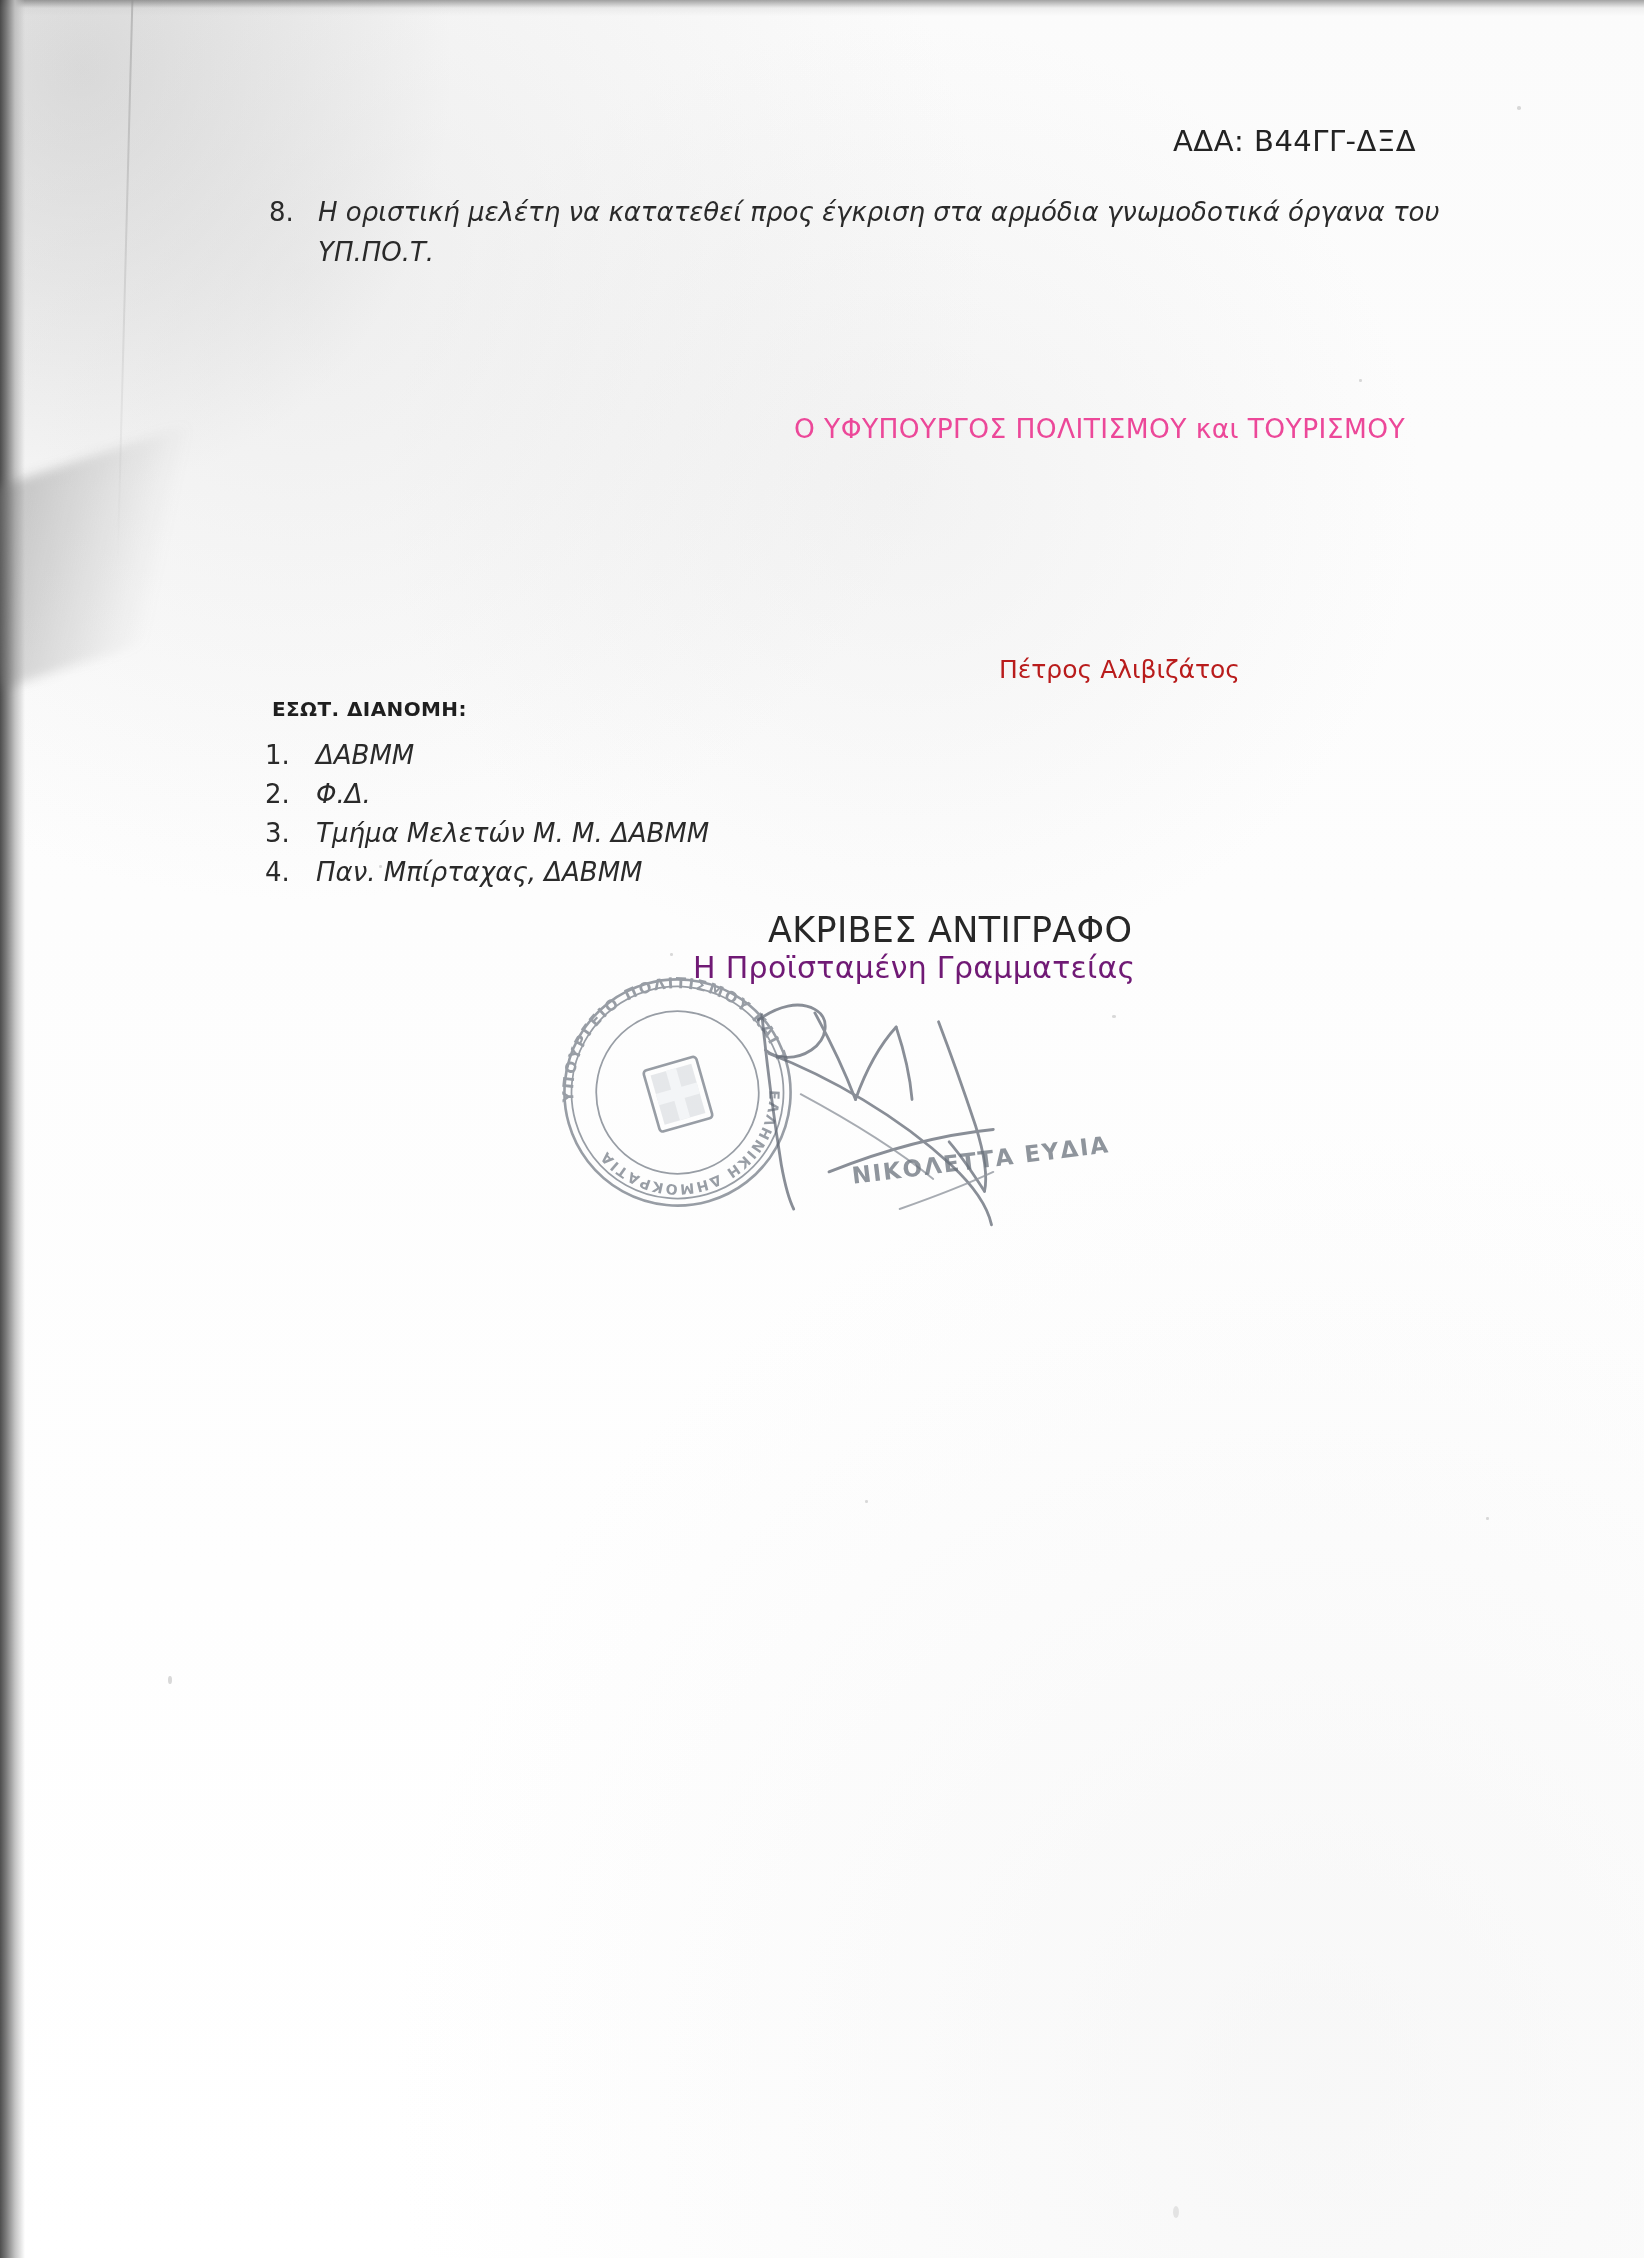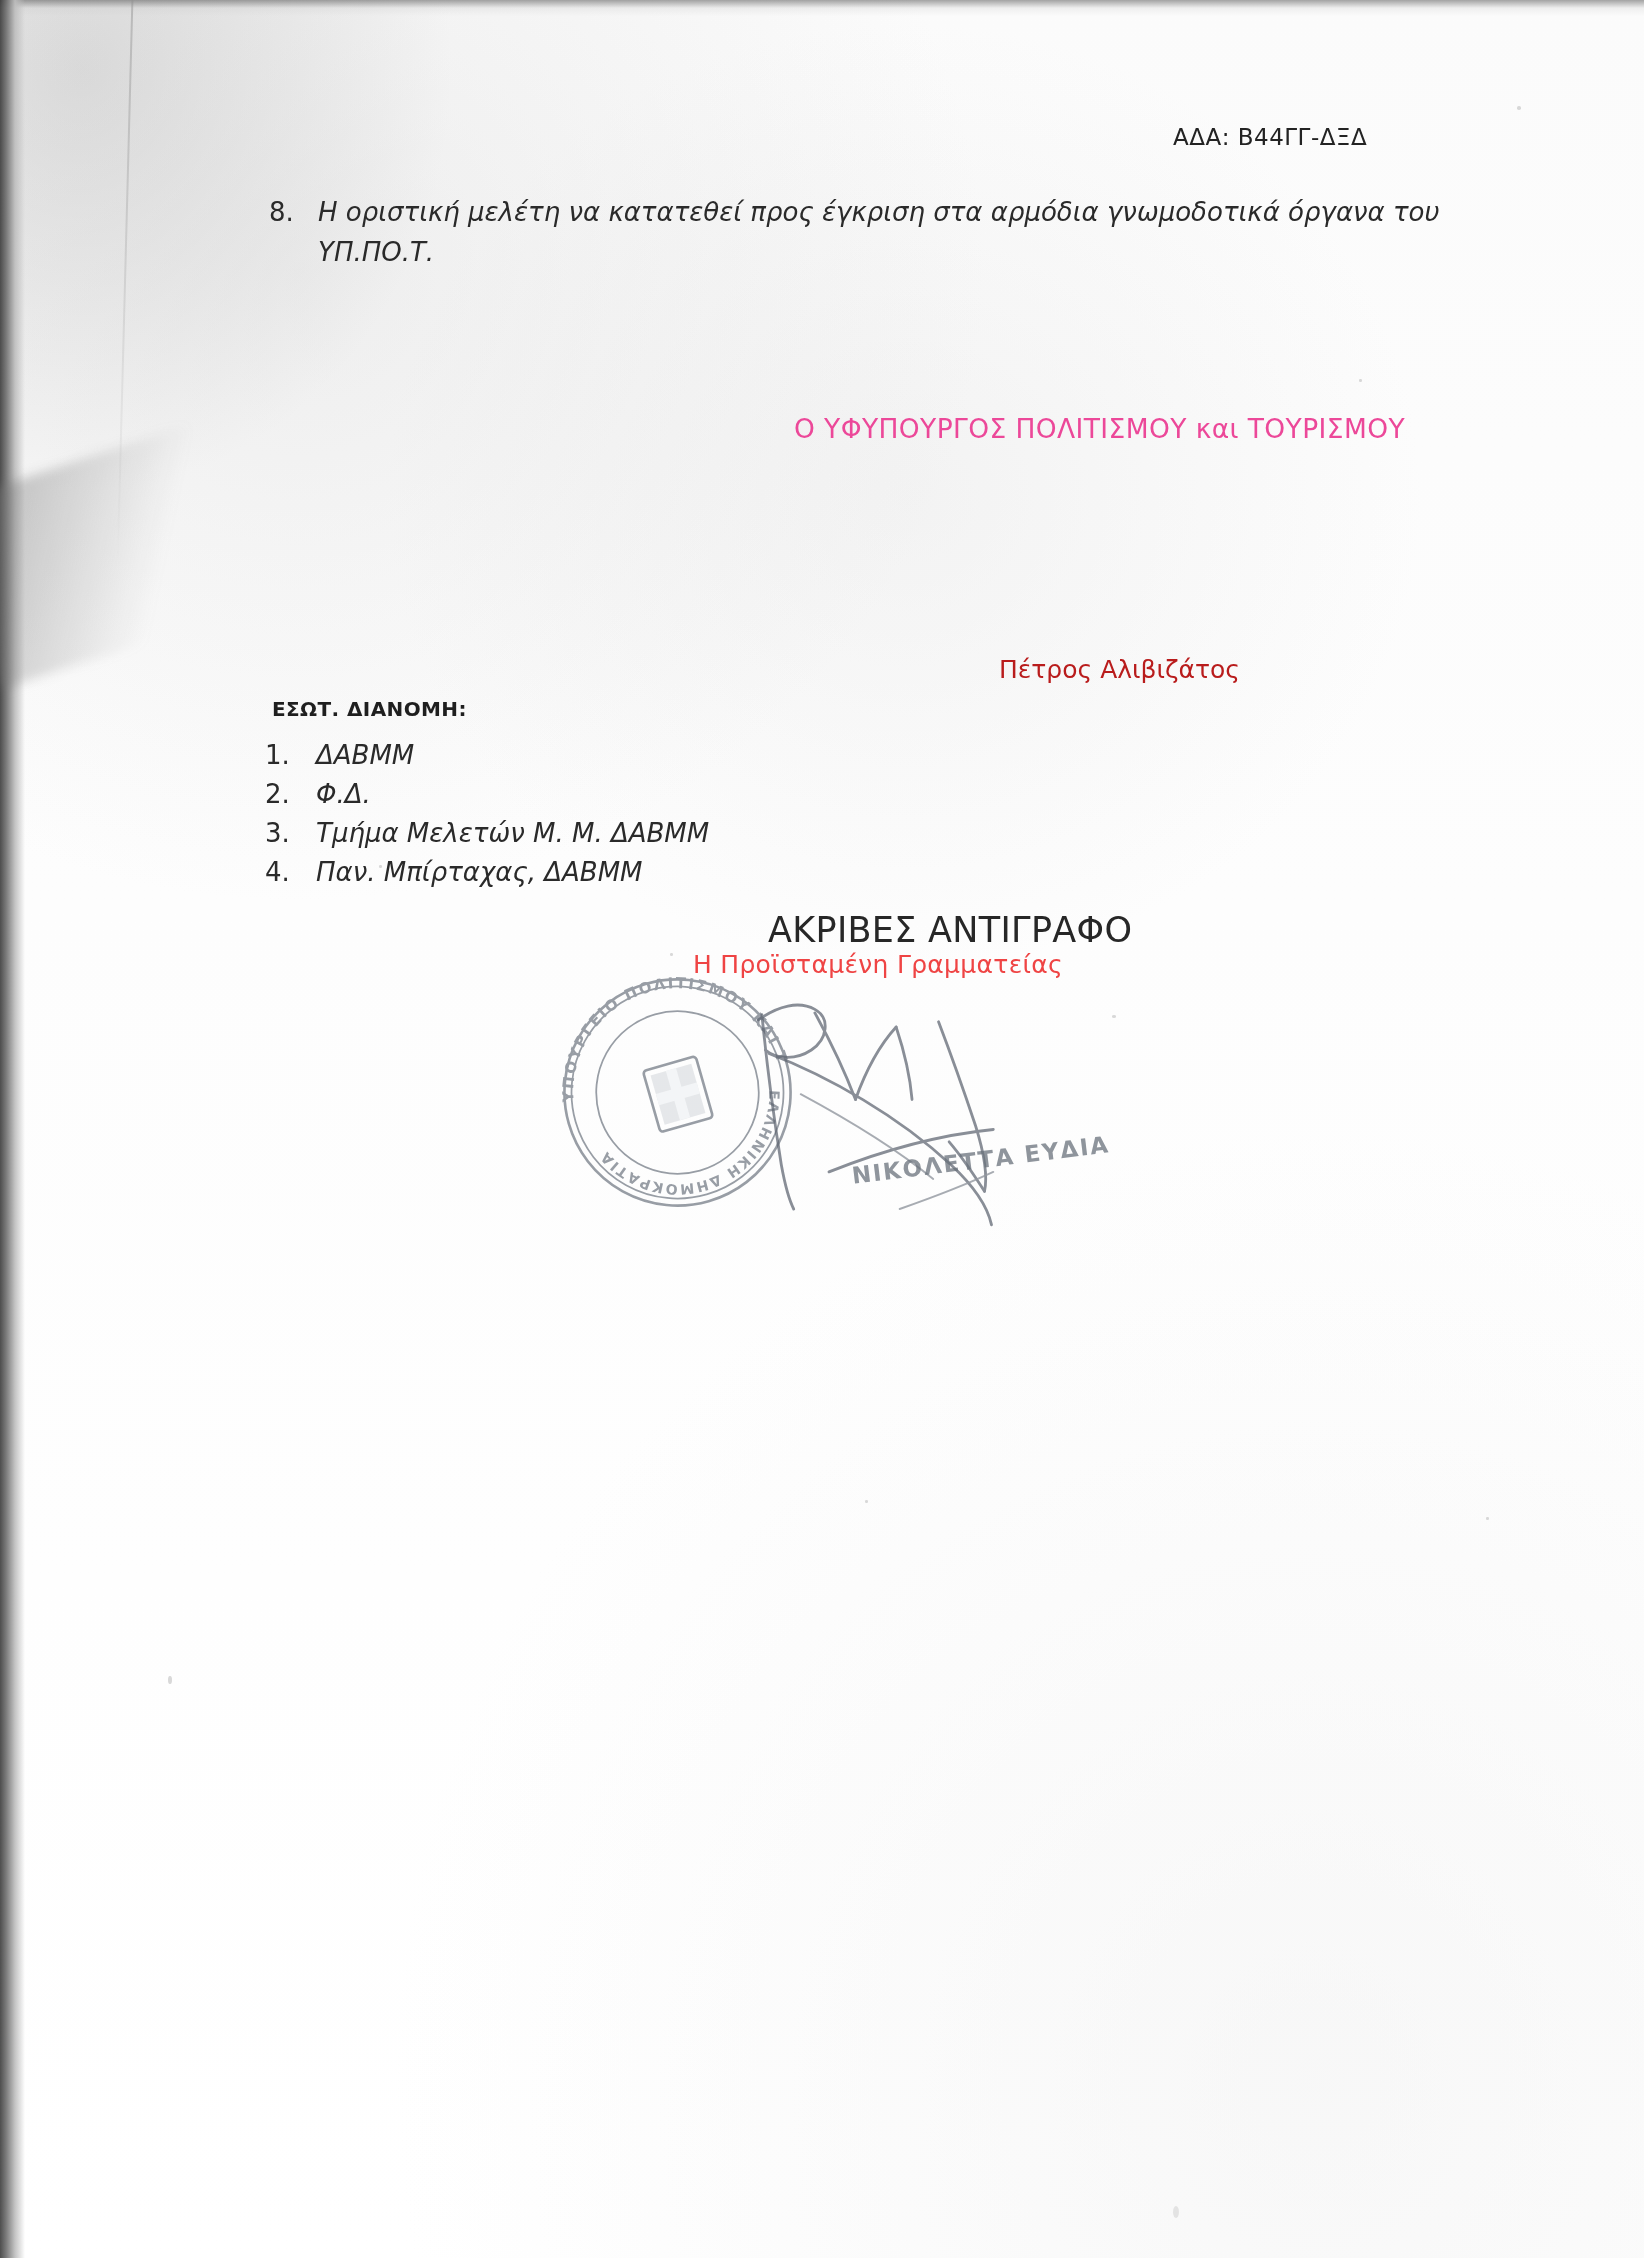--- a/index.html
+++ b/index.html
@@ -64,21 +64,21 @@
 
   
   .doc {
     position: absolute;
     inset: 0;
     color: #2b2b2b;
   }
   .ada {
     position: absolute;
     left: 1173px; top: 124px;
-    font-size: 23px;
+    font-size: 29px;
     letter-spacing: 0.5px;
     color: #232323;
   }
   .clause {
     position: absolute;
     left: 269px; top: 192px;
     width: 1217px;
     font-size: 26px;
     line-height: 1.55;
     color: #2a2a2a;
@@ -135,22 +135,22 @@
   .certify {
     position: absolute;
     left: 768px; top: 910px;
     font-size: 35px;
     color: #272727;
     letter-spacing: 0.3px;
   }
   .certify2 {
     position: absolute;
     left: 693px; top: 950px;
-    font-size: 25px;
-    color: #ef4444;
+    font-size: 30px;
+    color: #701a75;
     letter-spacing: 0.3px;
   }
 
   
   .stamp {
     position: absolute;
     left: 545px; top: 960px;
     width: 265px; height: 265px;
     transform: rotate(-16deg);
     opacity: .62;

